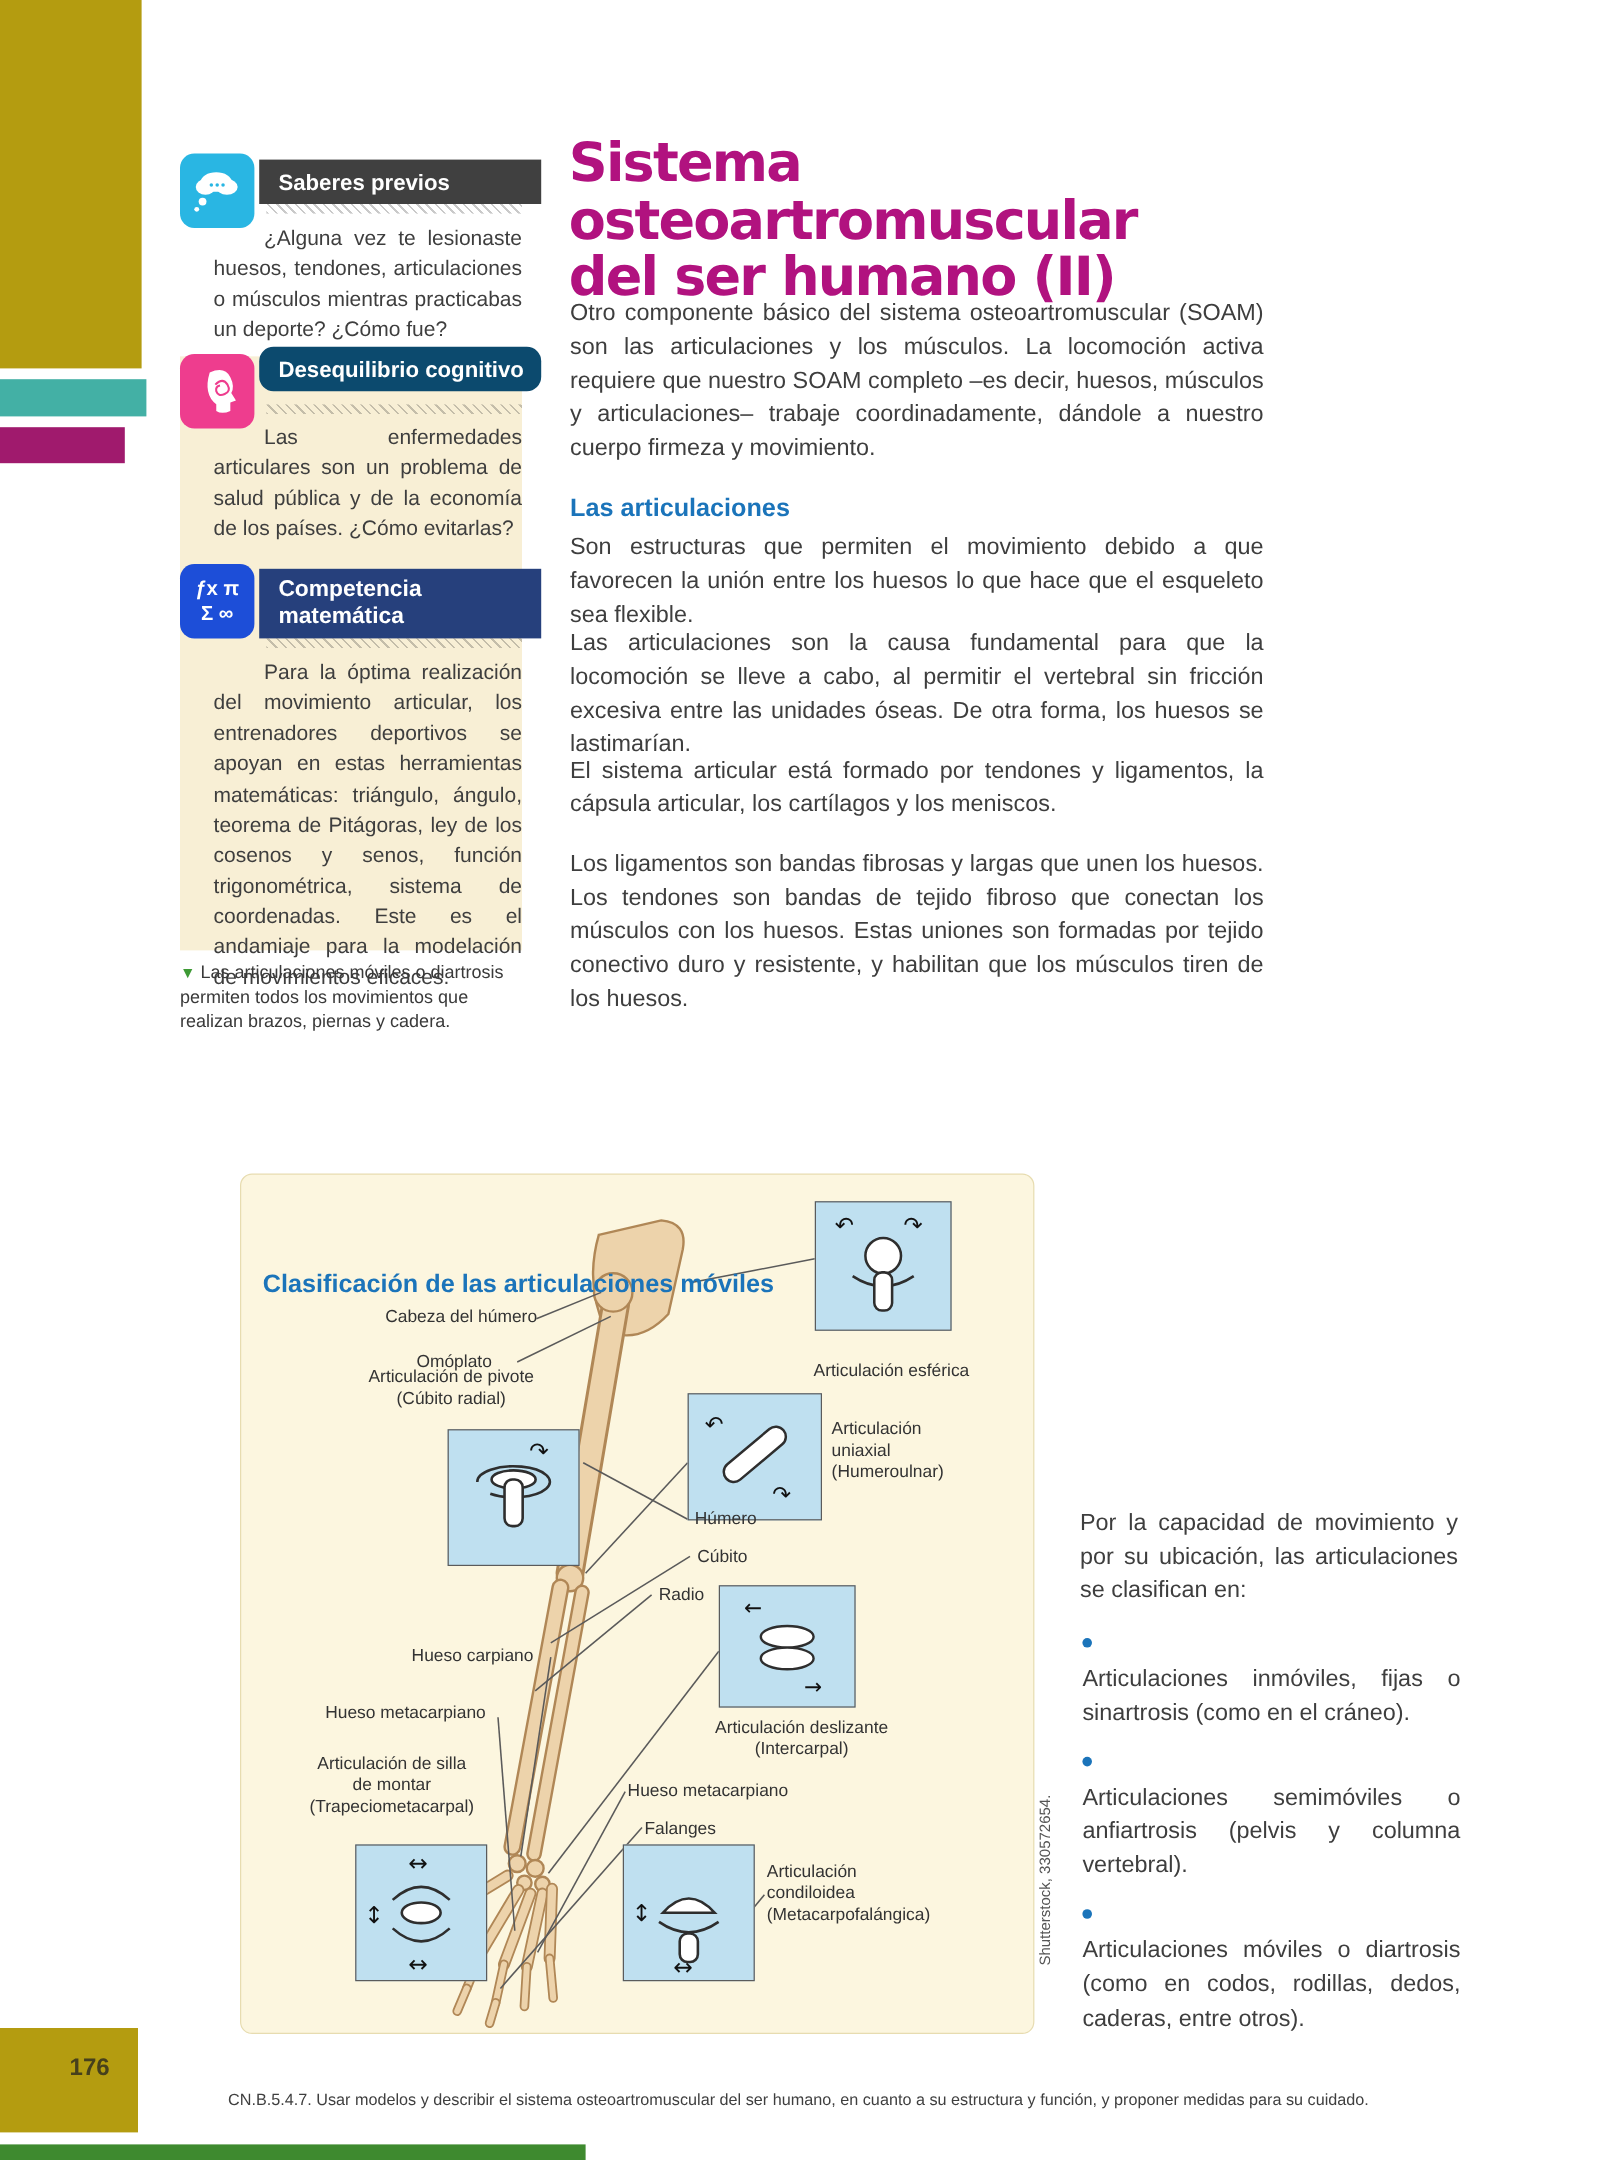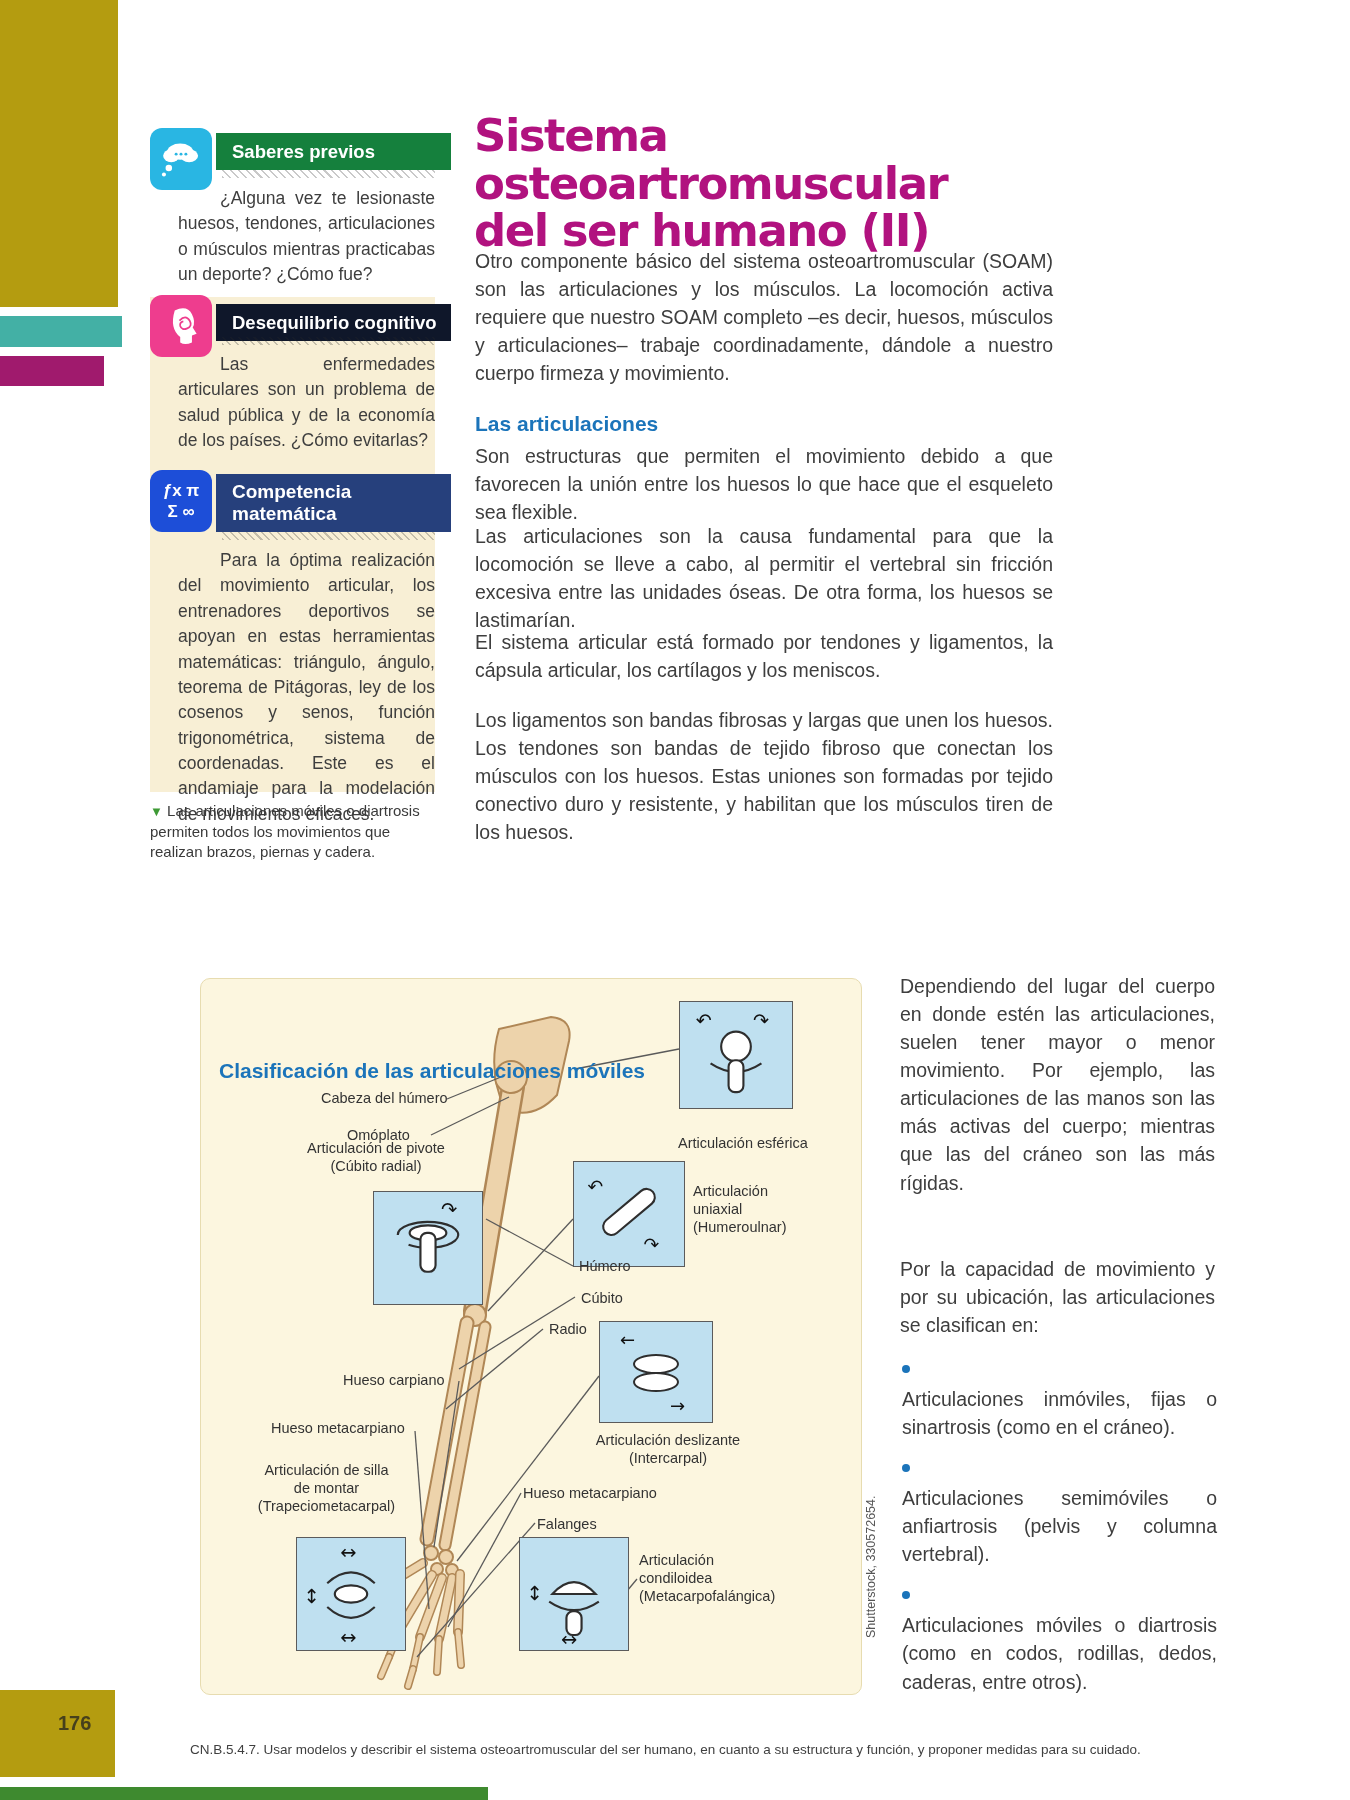--- a/index.html
+++ b/index.html
@@ -64,34 +64,34 @@
       <ellipse cx="31" cy="23" rx="16" ry="10" fill="#fff"></ellipse>
       <ellipse cx="20" cy="28" rx="10" ry="8" fill="#fff"></ellipse>
       <ellipse cx="42" cy="28" rx="11" ry="8" fill="#fff"></ellipse>
       <circle cx="17" cy="43" r="4" fill="#fff"></circle>
       <circle cx="11" cy="51" r="2.5" fill="#fff"></circle>
       <circle cx="26" cy="26" r="1.8" fill="#29b6e3"></circle>
       <circle cx="32" cy="26" r="1.8" fill="#29b6e3"></circle>
       <circle cx="38" cy="26" r="1.8" fill="#29b6e3"></circle>
     </svg>
   </div>
-  <div class="abs tag-header" style="left:216px;top:133px;width:219px;height:37px;background:#15803d;">
+  <div class="abs tag-header" style="left:216px;top:133px;width:219px;height:37px;background:#404040;">
     <span>Saberes previos</span>
   </div>
   <div class="abs hatch" style="left:222px;top:170px;width:213px;"></div>
   <div class="abs side-body" style="left:178px;top:186px;width:257px;">¿Alguna vez te lesionaste huesos, tendones, articulaciones o músculos mientras practicabas un deporte? ¿Cómo fue?</div>
 
   <div class="abs cream" style="left:150px;top:297px;width:285px;height:183px;"></div>
   <div class="abs tile" style="left:150px;top:295px;width:62px;height:62px;background:#ee3d8e;">
     <svg viewBox="0 0 64 64" width="50" height="50">
       <path d="M24,12 q16,-7 22,5 q5,10 1,17 l5,8 -6,2 0,9 q-9,4 -15,0 l0,-7 q-14,-11 -7,-34 z" fill="#fff"></path>
       <path d="M30,25 q8,-8 13,0 q4,7 -3,10 q-7,3 -9,-3 q-1,-5 4,-6" stroke="#ee3d8e" fill="none" stroke-width="2.2"></path>
     </svg>
   </div>
-  <div class="abs tag-header" style="left:216px;top:304px;width:219px;height:37px;background:#0f172a;">
+  <div class="abs tag-header" style="left:216px;top:289px;width:219px;height:37px;background:#0c4a6e;border-radius:12px;">
     <span>Desequilibrio cognitivo</span>
   </div>
   <div class="abs hatch" style="left:222px;top:337px;width:213px;"></div>
   <div class="abs side-body" style="left:178px;top:352px;width:257px;">Las enfermedades articulares son un problema de salud pública y de la economía de los países. ¿Cómo evitarlas?</div>
 
   <div class="abs cream" style="left:150px;top:470px;width:285px;height:322px;"></div>
   <div class="abs tile" style="left:150px;top:470px;width:62px;height:62px;background:#1d4ed8;">
     <div class="math-glyphs">
       <div>ƒx  π</div>
       <div>Σ  ∞</div>
@@ -113,21 +113,20 @@
 
   <div class="abs body-text" style="left:475px;top:247px;width:578px;">Otro componente básico del sistema osteoartromuscular (SOAM) son las articulaciones y los músculos. La locomoción activa requiere que nuestro SOAM completo –es decir, huesos, músculos y articulaciones– trabaje coordinadamente, dándole a nuestro cuerpo firmeza y movimiento.</div>
 
   <div class="abs sub-heading" style="left:475px;top:412px;">Las articulaciones</div>
 
   <div class="abs body-text" style="left:475px;top:442px;width:578px;">Son estructuras que permiten el movimiento debido a que favorecen la unión entre los huesos lo que hace que el esqueleto sea flexible.</div>
   <div class="abs body-text" style="left:475px;top:522px;width:578px;">Las articulaciones son la causa fundamental para que la locomoción se lleve a cabo, al permitir el vertebral sin fricción excesiva entre las unidades óseas. De otra forma, los huesos se lastimarían.</div>
   <div class="abs body-text" style="left:475px;top:706px;width:578px;">Los ligamentos son bandas fibrosas y largas que unen los huesos. Los tendones son bandas de tejido fibroso que conectan los músculos con los huesos. Estas uniones son formadas por tejido conectivo duro y resistente, y habilitan que los músculos tiren de los huesos.</div>
   <div class="abs body-text" style="left:475px;top:628px;width:578px;">El sistema articular está formado por tendones y ligamentos, la cápsula articular, los cartílagos y los meniscos.</div>
 
-  <div class="abs body-text" style="left:900px;top:972px;width:315px;">Dependiendo del lugar del cuerpo en donde estén las articulaciones, suelen tener mayor o menor movimiento. Por ejemplo, las articulaciones de las manos son las más activas del cuerpo; mientras que las del cráneo son las más rígidas.</div>
   <div class="abs body-text" style="left:900px;top:1255px;width:315px;">Por la capacidad de movimiento y por su ubicación, las articulaciones se clasifican en:</div>
 
   <div class="abs" style="left:902px;top:1355px;width:315px;">
     <div class="bullet-row">
       <span class="bullet-dot"></span>
       <span class="body-text">Articulaciones inmóviles, fijas o sinartrosis (como en el cráneo).</span>
     </div>
     <div class="bullet-row">
       <span class="bullet-dot"></span>
       <span class="body-text">Articulaciones semimóviles o anfiartrosis (pelvis y columna vertebral).</span>

